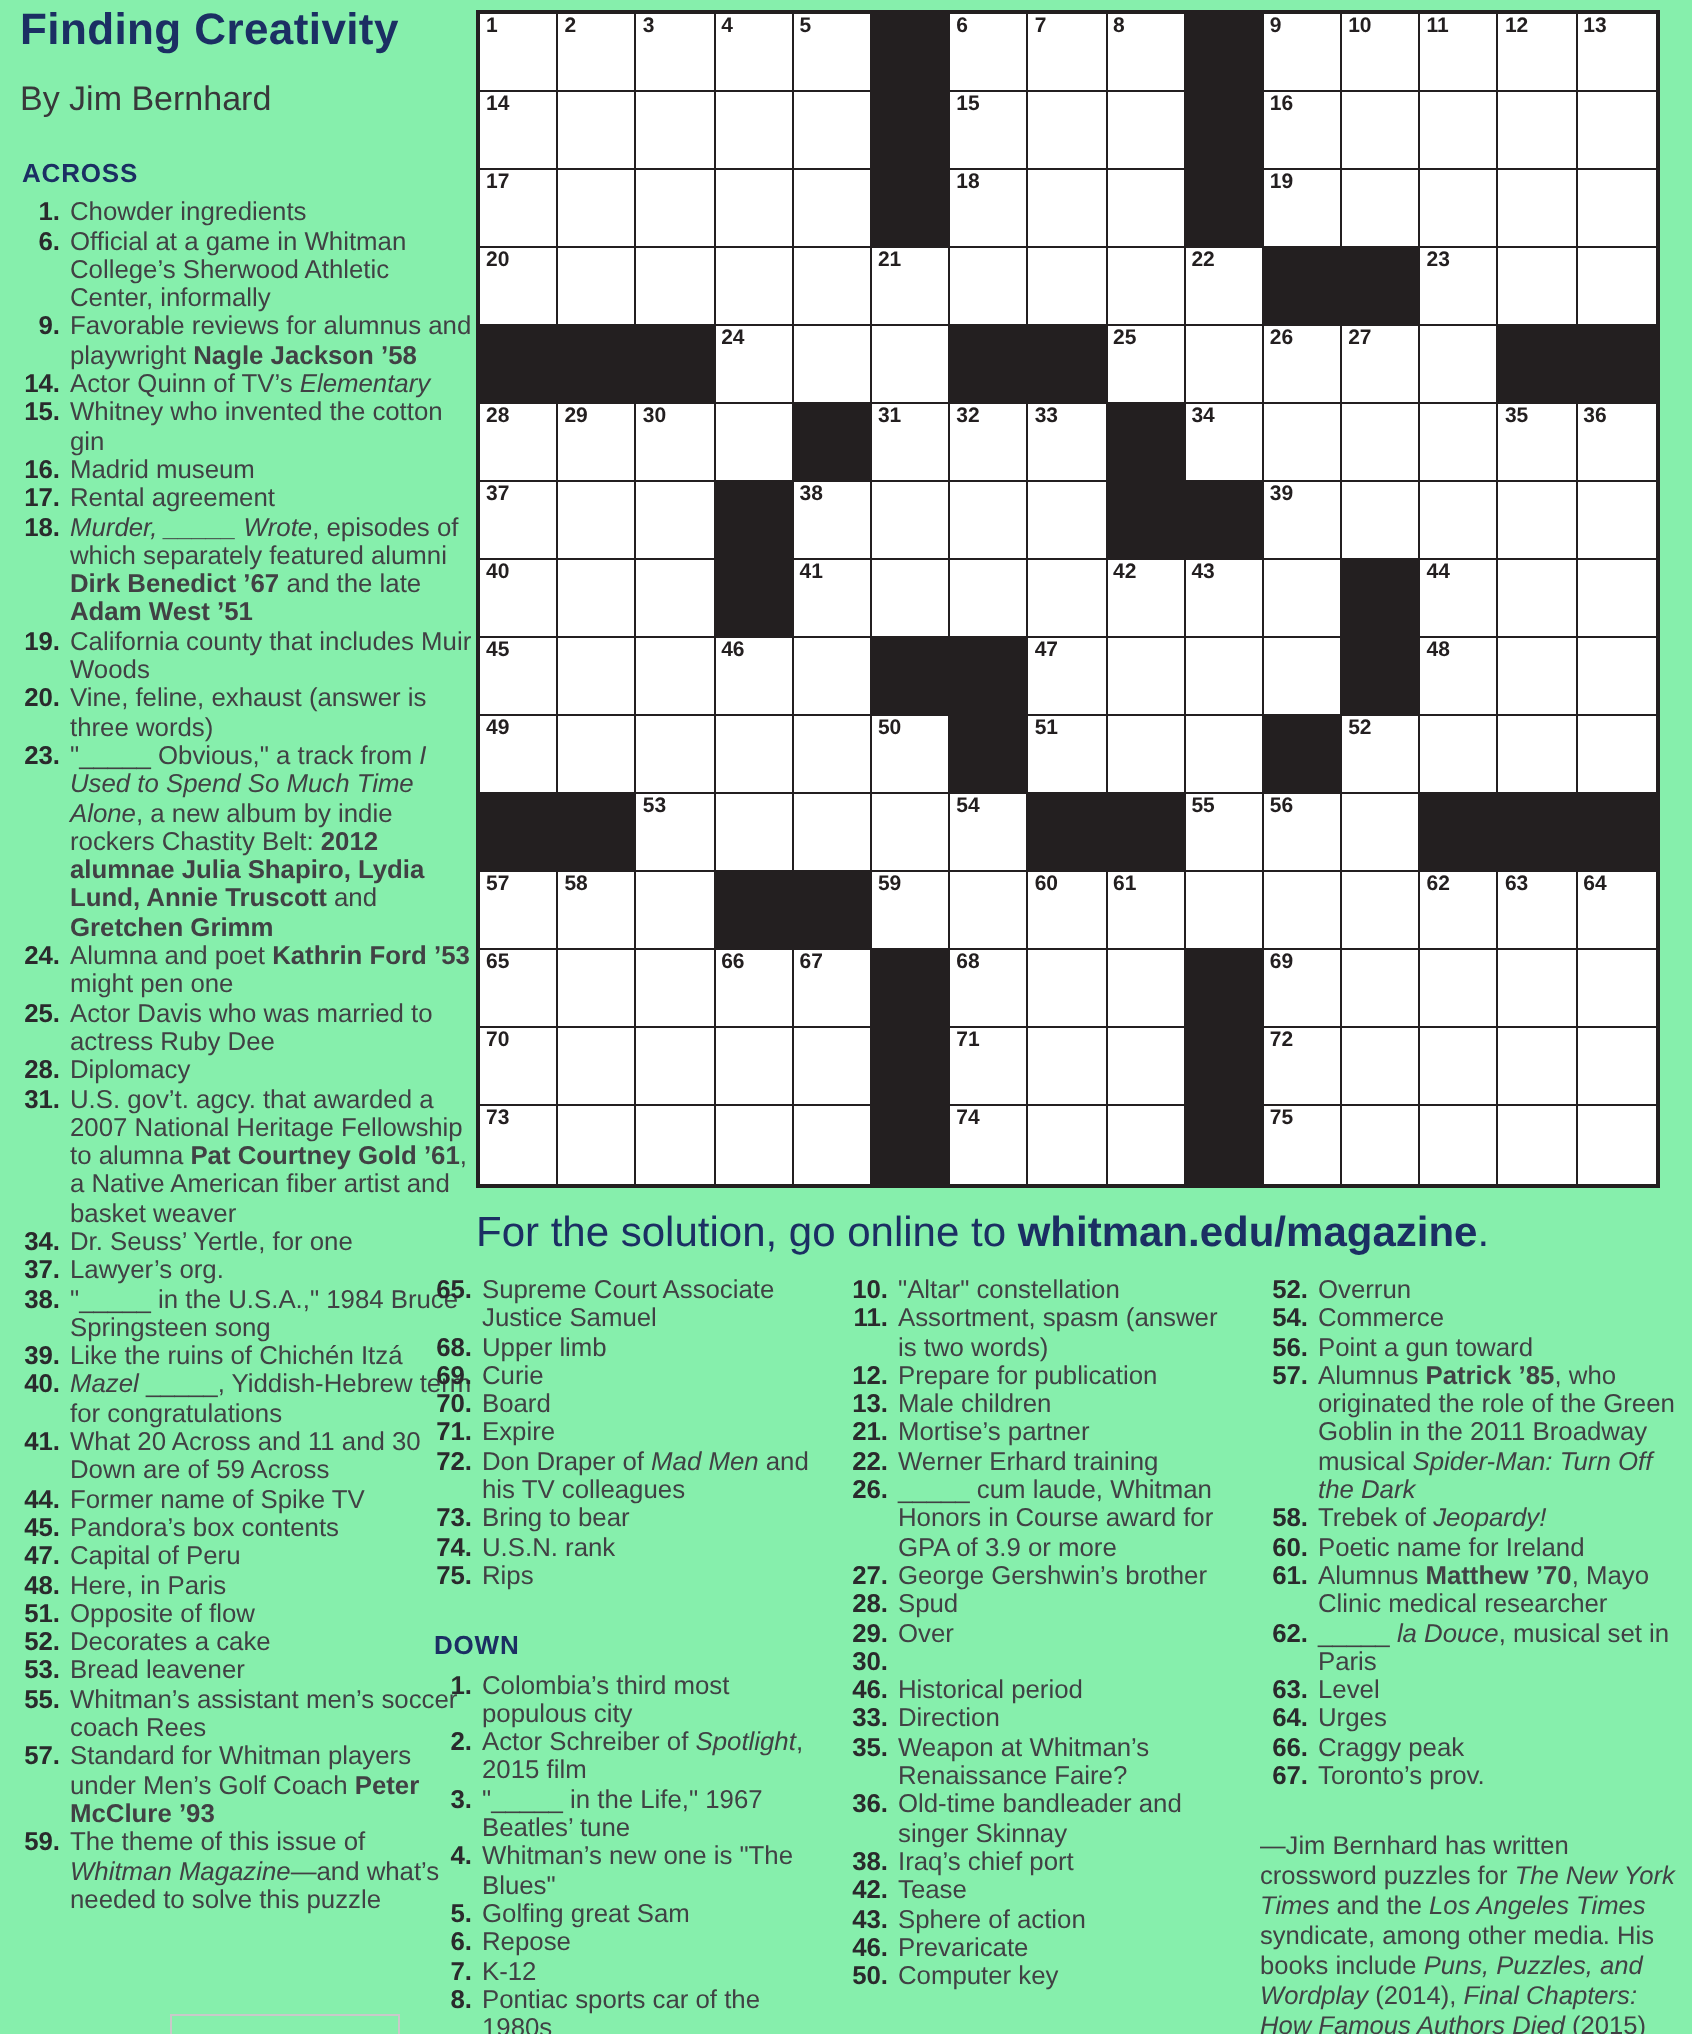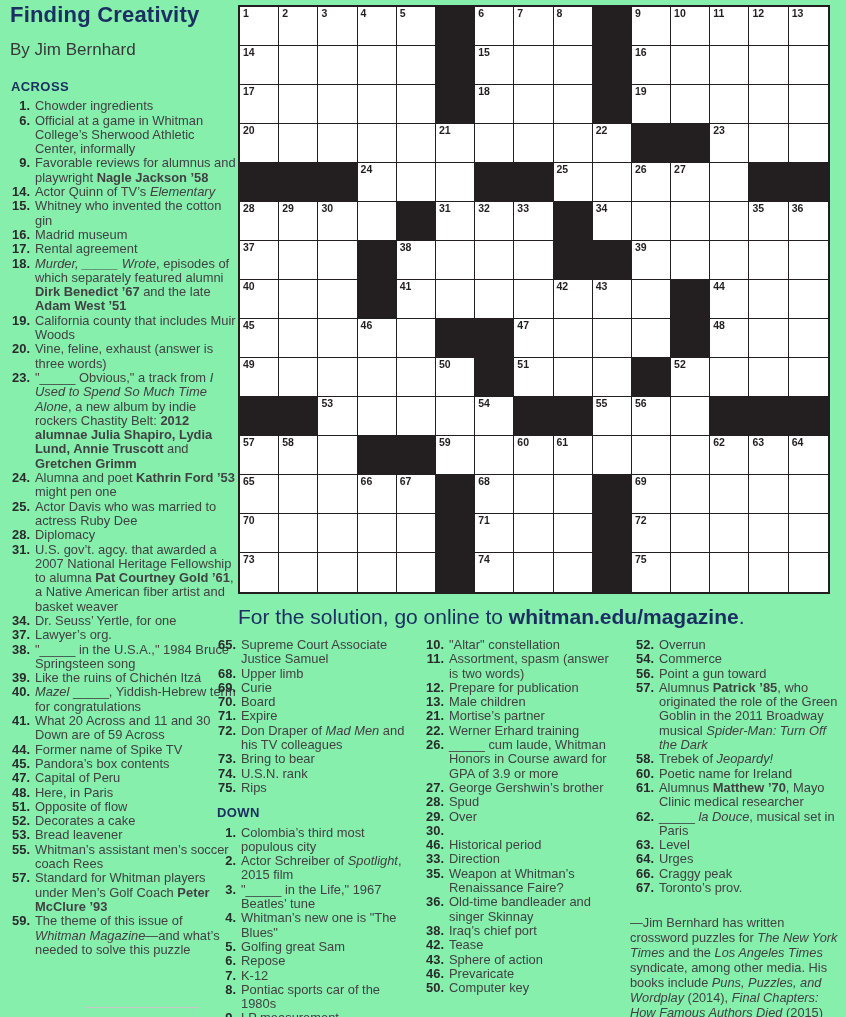--- a/index.html
+++ b/index.html
@@ -24,21 +24,21 @@
   .solution{position:absolute;left:238px;top:605px;width:592px;text-align:left;
             font-size:21px;color:#1b2f63;}
   .solution b{font-weight:bold;}
 
   .cluecol{position:absolute;font-size:12.9px;line-height:14.3px;color:#414144;}
   #col1{left:4px;top:80px;width:233px;}
   #col2{left:210px;top:638px;width:201px;}
   #col3{left:418px;top:638px;width:203px;}
   #col4{left:628px;top:638px;width:215px;}
   .sechead{font-size:13px;font-weight:bold;color:#1b2f63;margin:0 0 5px 7px;letter-spacing:0.4px;}
-  .sechead.down{margin-top:11px;margin-left:7px;}
+  .sechead.down{margin-top:21px;margin-left:7px;}
   .clue{display:flex;align-items:flex-start;}
   .cn{flex:0 0 26px;min-width:26px;text-align:right;padding-right:5px;
       font-weight:700;color:#2a2a2c;}
   .ct{flex:1;}
   .bio{margin-top:21px;padding-left:2px;font-size:12.8px;line-height:14.9px;color:#414144;}
   .ghostbox{position:absolute;left:85px;top:1007px;width:113px;height:10px;
             border:1px solid #c9c9c9;border-bottom:none;}
 </style>
 </head>
 <body>

